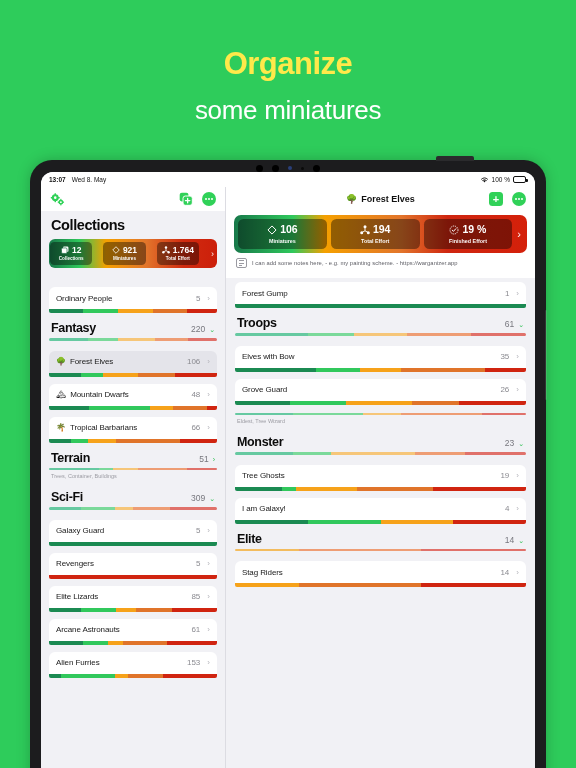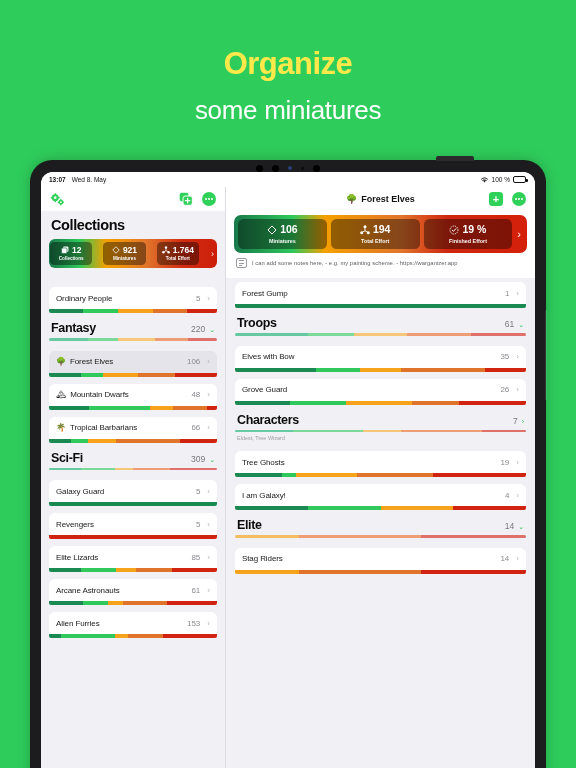--- a/index.html
+++ b/index.html
@@ -368,20 +368,35 @@
                 <div class="bar">
                   <span style="width:13%;background:#1B8A52"></span>
                   <span style="width:10%;background:#31C85C"></span>
                   <span style="width:17%;background:#F6A21A"></span>
                   <span style="width:38%;background:#E0742A"></span>
                   <span style="width:22%;background:#D02410"></span>
                 </div>
               </div>
               <div class="grouphdr">
                 <div class="grouphdr-top">
+                  <span class="grouphdr-title">Terrain</span>
+                  <span class="grouphdr-count">51</span>
+                  <span class="grouphdr-chev right">›</span>
+                </div>
+                <div class="bar">
+                  <span style="width:30%;background:#66C9A1"></span>
+                  <span style="width:8%;background:#7BD99A"></span>
+                  <span style="width:15%;background:#F6C679"></span>
+                  <span style="width:29%;background:#EE9D74"></span>
+                  <span style="width:18%;background:#E0716A"></span>
+                </div>
+                <div class="grouphdr-sub">Trees, Container, Buildings</div>
+              </div>
+              <div class="grouphdr">
+                <div class="grouphdr-top">
                   <span class="grouphdr-title">Sci-Fi</span>
                   <span class="grouphdr-count">309</span>
                   <span class="grouphdr-chev ">⌄</span>
                 </div>
                 <div class="bar">
                   <span style="width:19%;background:#66C9A1"></span>
                   <span style="width:20%;background:#7BD99A"></span>
                   <span style="width:11%;background:#F6C679"></span>
                   <span style="width:22%;background:#EE9D74"></span>
                   <span style="width:28%;background:#E0716A"></span>
@@ -563,34 +578,43 @@
                 </div>
                 <div class="bar">
                   <span style="width:19%;background:#1B8A52"></span>
                   <span style="width:19%;background:#31C85C"></span>
                   <span style="width:23%;background:#F6A21A"></span>
                   <span style="width:16%;background:#E0742A"></span>
                   <span style="width:23%;background:#D02410"></span>
                 </div>
               </div>
               <div class="grouphdr">
-                <div class="grouphdr-top">
-                  <span class="grouphdr-title">Characters</span>
-                  <span class="grouphdr-count">7</span>
-                  <span class="grouphdr-chev right">›</span>
-                </div>
                 <div class="bar">
                   <span style="width:20%;background:#66C9A1"></span>
                   <span style="width:24%;background:#7BD99A"></span>
                   <span style="width:13%;background:#F6C679"></span>
                   <span style="width:28%;background:#EE9D74"></span>
                   <span style="width:15%;background:#E0716A"></span>
                 </div>
                 <div class="grouphdr-sub">Eldest, Tree Wizard</div>
               </div>
+              <div class="grouphdr">
+                <div class="grouphdr-top">
+                  <span class="grouphdr-title">Monster</span>
+                  <span class="grouphdr-count">23</span>
+                  <span class="grouphdr-chev ">⌄</span>
+                </div>
+                <div class="bar">
+                  <span style="width:20%;background:#66C9A1"></span>
+                  <span style="width:13%;background:#7BD99A"></span>
+                  <span style="width:29%;background:#F6C679"></span>
+                  <span style="width:17%;background:#EE9D74"></span>
+                  <span style="width:21%;background:#E0716A"></span>
+                </div>
+              </div>
               <div class="row-wrap">
                 <div class="row">
                   <span class="row-name">Tree Ghosts</span>
                   <span class="row-count">19</span>
                   <span class="row-chev">›</span>
                 </div>
                 <div class="bar">
                   <span style="width:16%;background:#1B8A52"></span>
                   <span style="width:5%;background:#31C85C"></span>
                   <span style="width:21%;background:#F6A21A"></span>

